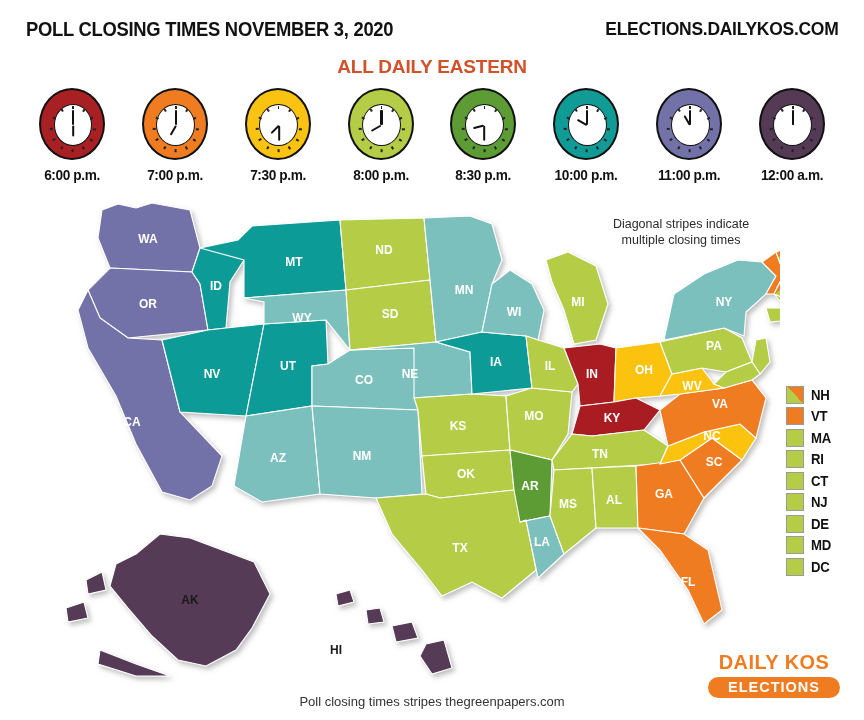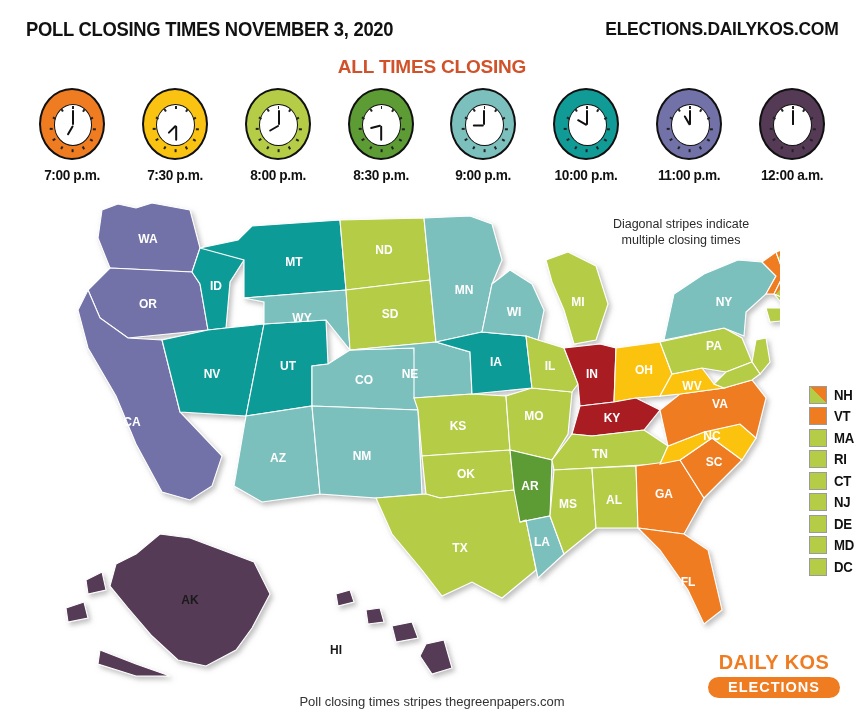--- a/index.html
+++ b/index.html
@@ -42,21 +42,21 @@
             paint-order:stroke;text-anchor:middle;}
   .st-label.dark{fill:#1a1a1a;}
   .state{stroke:#ffffff;stroke-width:1.1;}
 
   
   #annot{position:absolute;left:606px;top:18px;width:150px;text-align:center;
          font-size:12.5px;line-height:1.28;color:#2b2b2b;}
 
   
   #legend{position:absolute;left:786px;top:186px;width:72px;}
-  .leg-row{display:flex;align-items:center;height:21.5px;margin-left:23px;}
+  .leg-row{display:flex;align-items:center;height:21.5px;}
   .swatch{width:16px;height:16px;border:1px solid #9a9a9a;flex:0 0 auto;}
   .leg-txt{margin-left:7px;font-size:14px;font-weight:bold;letter-spacing:-0.3px;
            color:#111;transform:scaleX(.94);transform-origin:left center;}
 
   
   #ak-inset{position:absolute;left:18px;top:334px;width:108px;height:164px;
             border:1.6px solid #111;background:#fff;}
   #ak-clock{width:72px;height:78px;margin:14px auto 0;position:relative;}
   #ak-time{text-align:center;font-size:15px;font-weight:bold;margin-top:6px;
            letter-spacing:-0.4px;transform:scaleX(.94);}
@@ -68,23 +68,45 @@
   #logo-main{font-size:21px;font-weight:bold;color:#F07C22;letter-spacing:0.5px;
              transform:scaleX(.95);}
   #logo-sub{margin-top:3px;background:#F07C22;color:#fff;border-radius:11px;
             font-size:14.5px;font-weight:bold;padding:2px 0 3px;letter-spacing:1px;}
 </style>
 </head>
 <body>
 
 <div id="title">POLL CLOSING TIMES NOVEMBER 3, 2020</div>
 <div id="site">ELECTIONS.DAILYKOS.COM</div>
-<div id="eastern">ALL TIMES CLOSING</div>
+<div id="eastern">ALL DAILY EASTERN</div>
 
 <div id="clock-strip">
+    <div class="clock-cell">
+      <div class="clock-face">
+        <div class="ring" style="background: rgb(168, 31, 36);"></div>
+        <div class="inner">
+          <div class="tick" style="transform: rotate(0deg);"></div>
+          <div class="tick" style="transform: rotate(30deg);"></div>
+          <div class="tick" style="transform: rotate(60deg);"></div>
+          <div class="tick" style="transform: rotate(90deg);"></div>
+          <div class="tick" style="transform: rotate(120deg);"></div>
+          <div class="tick" style="transform: rotate(150deg);"></div>
+          <div class="tick" style="transform: rotate(180deg);"></div>
+          <div class="tick" style="transform: rotate(210deg);"></div>
+          <div class="tick" style="transform: rotate(240deg);"></div>
+          <div class="tick" style="transform: rotate(270deg);"></div>
+          <div class="tick" style="transform: rotate(300deg);"></div>
+          <div class="tick" style="transform: rotate(330deg);"></div>
+          <div class="hand h" style="transform: rotate(180deg);"></div>
+          <div class="hand m" style="transform: rotate(0deg);"></div>
+        </div>
+      </div>
+      <div class="clock-label">6:00 p.m.</div>
+    </div>
     <div class="clock-cell">
       <div class="clock-face">
         <div class="ring" style="background: rgb(240, 124, 34);"></div>
         <div class="inner">
           <div class="tick" style="transform: rotate(0deg);"></div>
           <div class="tick" style="transform: rotate(30deg);"></div>
           <div class="tick" style="transform: rotate(60deg);"></div>
           <div class="tick" style="transform: rotate(90deg);"></div>
           <div class="tick" style="transform: rotate(120deg);"></div>
           <div class="tick" style="transform: rotate(150deg);"></div>
@@ -158,42 +180,20 @@
           <div class="tick" style="transform: rotate(210deg);"></div>
           <div class="tick" style="transform: rotate(240deg);"></div>
           <div class="tick" style="transform: rotate(270deg);"></div>
           <div class="tick" style="transform: rotate(300deg);"></div>
           <div class="tick" style="transform: rotate(330deg);"></div>
           <div class="hand h" style="transform: rotate(255deg);"></div>
           <div class="hand m" style="transform: rotate(180deg);"></div>
         </div>
       </div>
       <div class="clock-label">8:30 p.m.</div>
-    </div>
-    <div class="clock-cell">
-      <div class="clock-face">
-        <div class="ring" style="background: rgb(124, 192, 190);"></div>
-        <div class="inner">
-          <div class="tick" style="transform: rotate(0deg);"></div>
-          <div class="tick" style="transform: rotate(30deg);"></div>
-          <div class="tick" style="transform: rotate(60deg);"></div>
-          <div class="tick" style="transform: rotate(90deg);"></div>
-          <div class="tick" style="transform: rotate(120deg);"></div>
-          <div class="tick" style="transform: rotate(150deg);"></div>
-          <div class="tick" style="transform: rotate(180deg);"></div>
-          <div class="tick" style="transform: rotate(210deg);"></div>
-          <div class="tick" style="transform: rotate(240deg);"></div>
-          <div class="tick" style="transform: rotate(270deg);"></div>
-          <div class="tick" style="transform: rotate(300deg);"></div>
-          <div class="tick" style="transform: rotate(330deg);"></div>
-          <div class="hand h" style="transform: rotate(270deg);"></div>
-          <div class="hand m" style="transform: rotate(0deg);"></div>
-        </div>
-      </div>
-      <div class="clock-label">9:00 p.m.</div>
     </div>
     <div class="clock-cell">
       <div class="clock-face">
         <div class="ring" style="background: rgb(17, 155, 151);"></div>
         <div class="inner">
           <div class="tick" style="transform: rotate(0deg);"></div>
           <div class="tick" style="transform: rotate(30deg);"></div>
           <div class="tick" style="transform: rotate(60deg);"></div>
           <div class="tick" style="transform: rotate(90deg);"></div>
           <div class="tick" style="transform: rotate(120deg);"></div>

